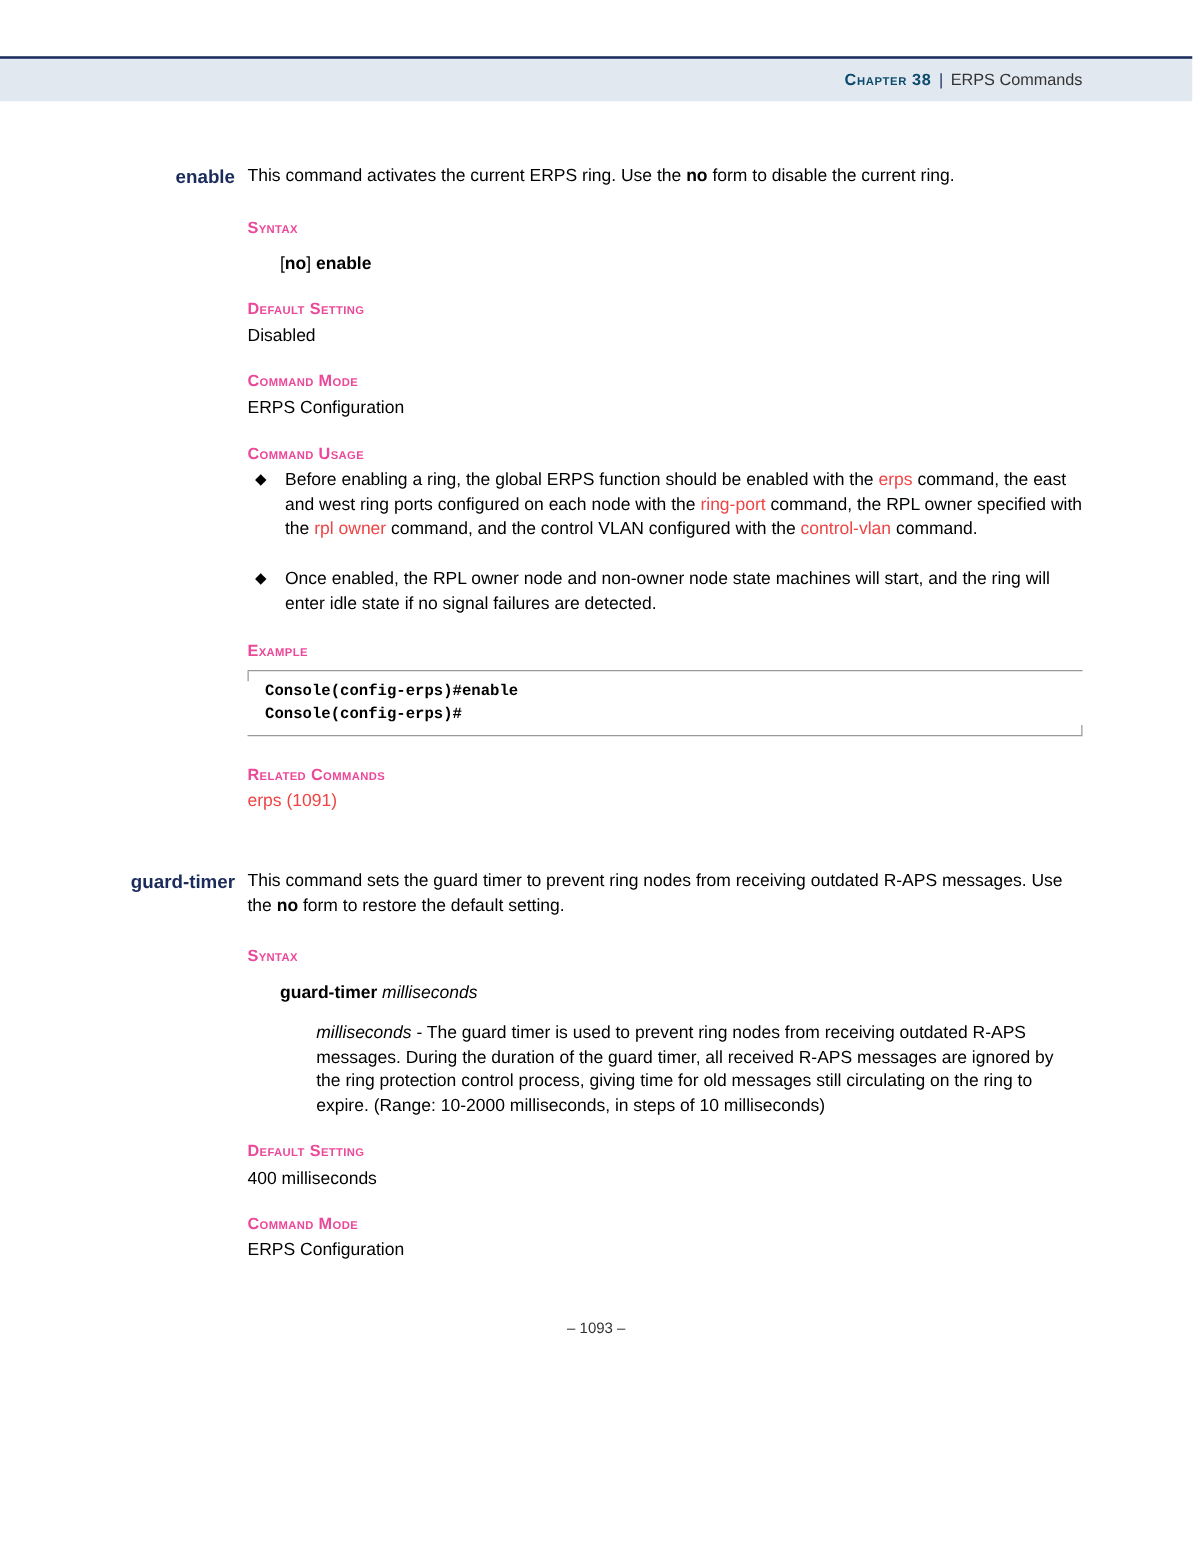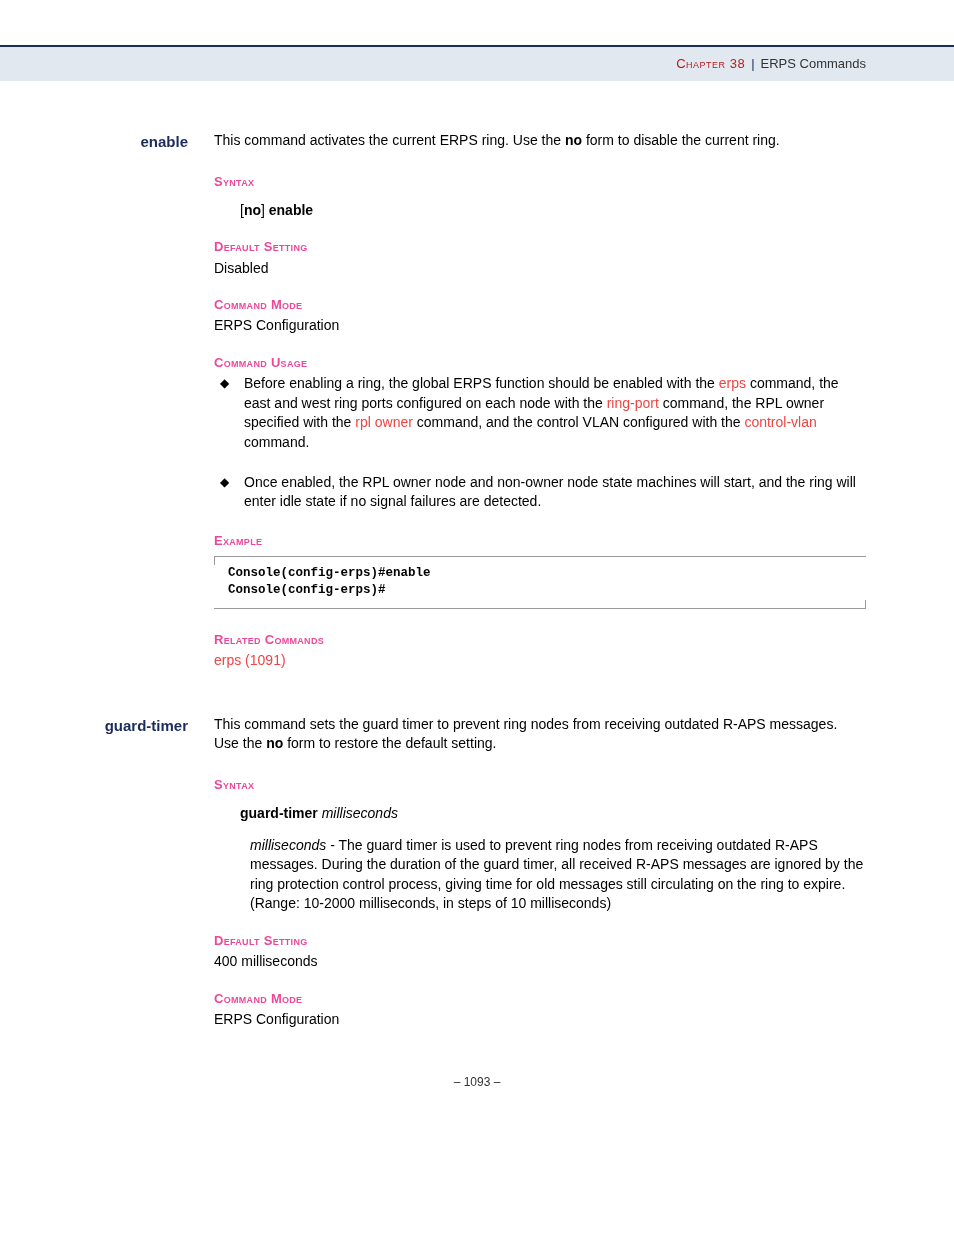--- a/index.html
+++ b/index.html
@@ -15,30 +15,29 @@
     background: #e1e8ef;
     border-top: 2px solid #1a2b5c;
     height: 36px;
     margin-top: 45px;
     display: flex;
     align-items: center;
     justify-content: flex-end;
     padding-right: 88px;
     font-size: 13px;
   }
-  .header-band .chapter { font-weight: normal; color: #b91c1c; font-variant: small-caps; letter-spacing: 0.5px; }
+  .header-band .chapter { font-weight: bold; color: #0c4a6e; font-variant: small-caps; letter-spacing: 0.5px; }
   .header-band .sep { color: #1a2b5c; margin: 0 6px; }
   .header-band .title { color: #333; }
   .content {
     padding: 50px 88px 0 88px;
   }
   .section {
     display: flex;
     margin-bottom: 40px;
-    gap: 16px;
   }
   .left-label {
     width: 110px;
     flex-shrink: 0;
     text-align: right;
     padding-right: 10px;
     font-weight: bold;
     color: #1a2b5c;
     font-size: 15px;
   }
@@ -105,21 +104,21 @@
     width: 4px; height: 8px;
     border-right: 1px solid #999;
   }
   .param-block {
     margin-left: 26px;
     margin-top: 10px;
   }
   .param-block .cmd { font-weight: bold; }
   .param-block .arg { font-style: italic; }
   .param-desc {
-    margin-left: 36px;
+    margin-left: 55px;
     margin-top: 12px;
   }
   .param-desc .argname { font-style: italic; }
   .page-num {
     text-align: center;
     margin-top: 40px;
     font-size: 12px;
     color: #333;
   }
   b { font-weight: bold; }

